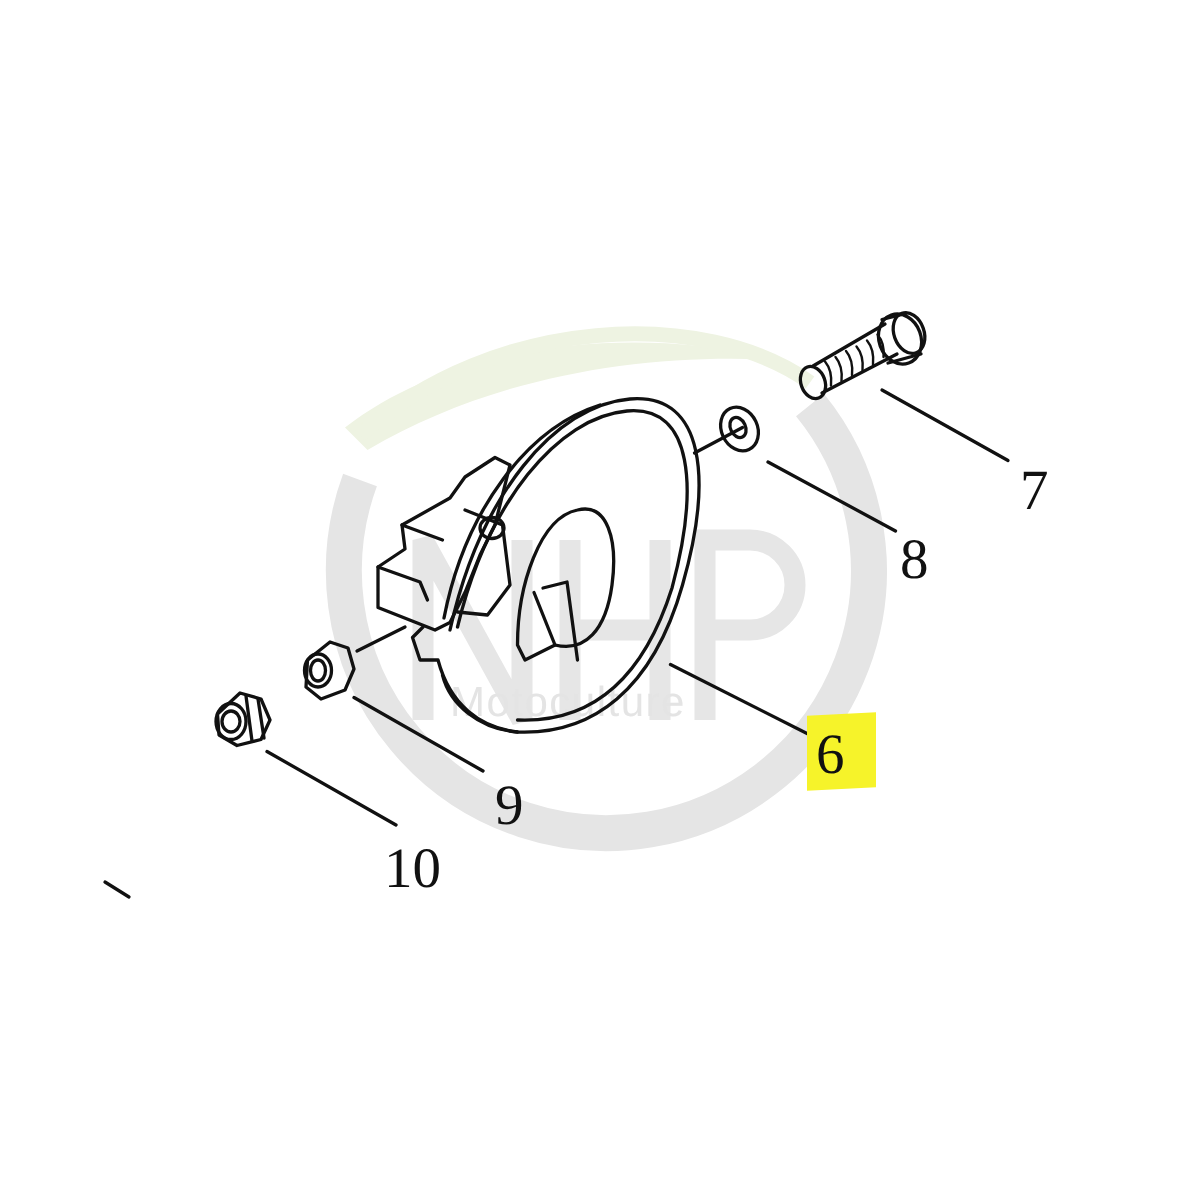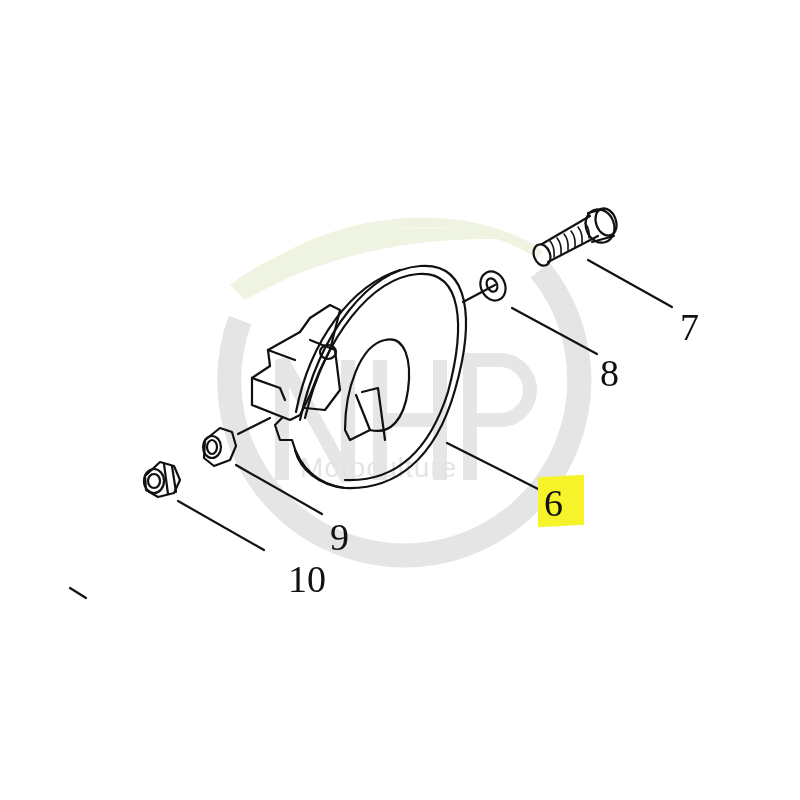--- a/index.html
+++ b/index.html
@@ -89,15 +89,15 @@
 
     <line x1="70" y1="588" x2="86" y2="598"></line>
   </svg>
 
   <div class="hl" style="left:538px;top:476px;width:46px;height:50px;transform:skewY(-3deg);"></div>
 
   <div class="label" style="left:680px;top:308px;">7</div>
   <div class="label" style="left:600px;top:354px;">8</div>
   <div class="label" style="left:544px;top:484px;">6</div>
   <div class="label" style="left:330px;top:518px;">9</div>
-  <div class="label" style="left:256px;top:560px;margin-left:32px;">10</div>
+  <div class="label" style="left:256px;top:560px;">10</div>
 
 </div>
 
 </body></html>

